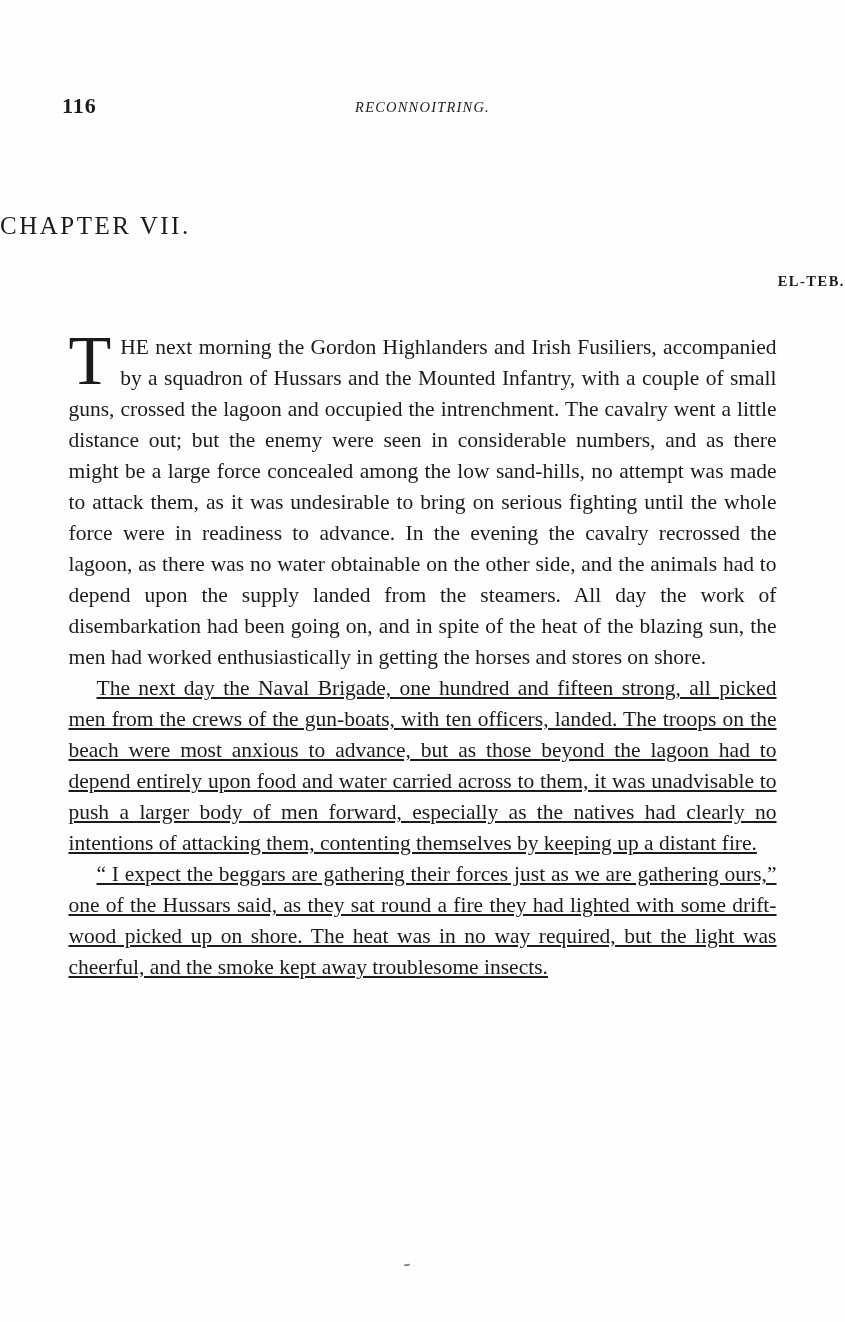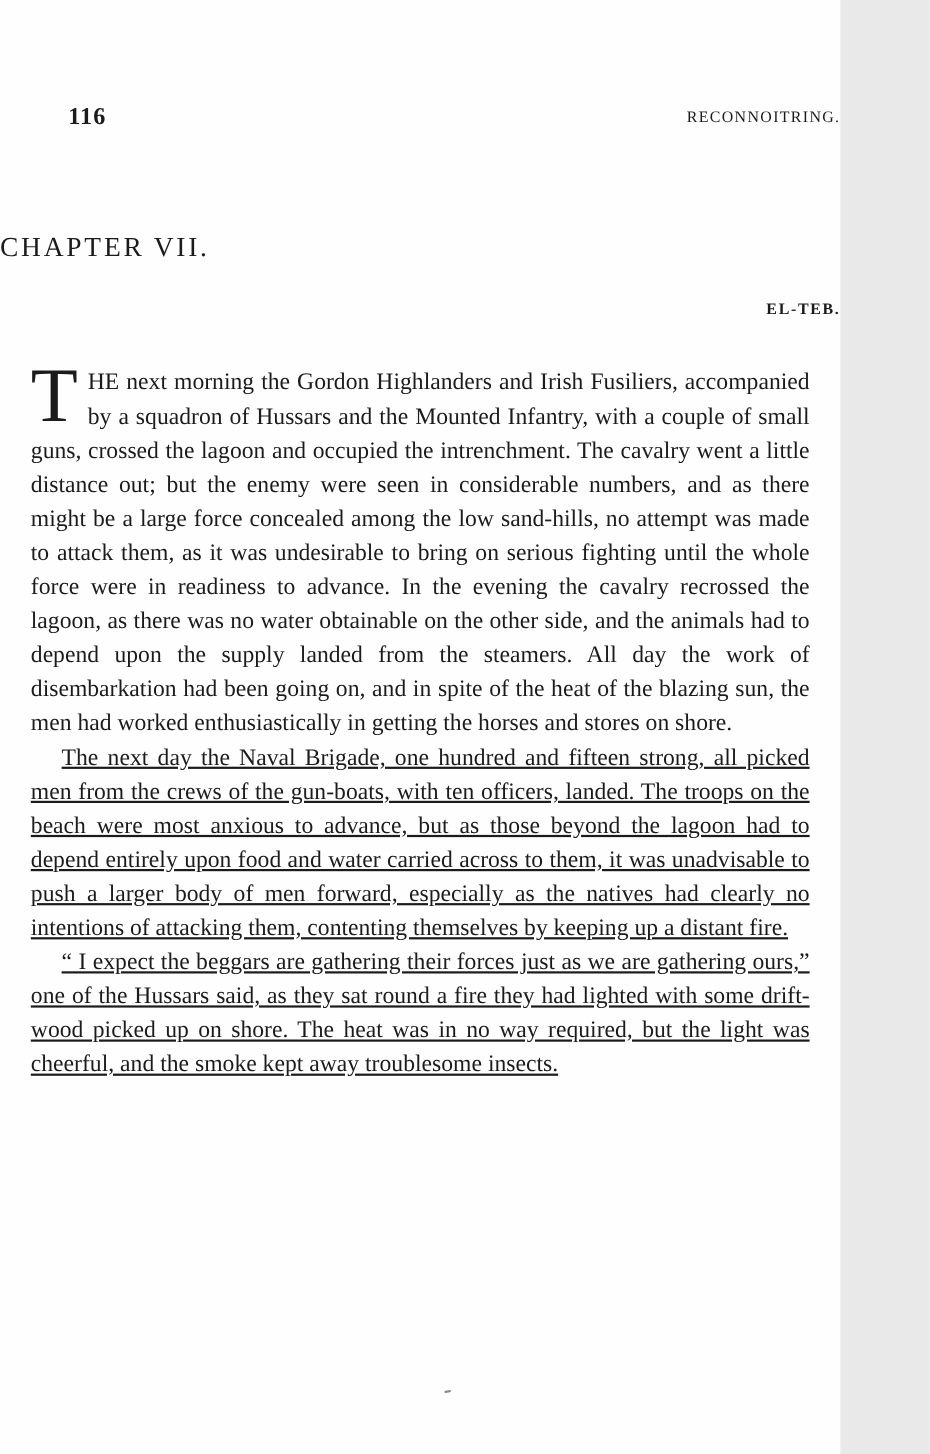--- a/index.html
+++ b/index.html
@@ -3,43 +3,44 @@
 <meta charset="utf-8">
 <style>
   html, body {
     margin: 0;
     padding: 0;
     background: #e9e9e9;
     font-family: "Liberation Serif", serif;
   }
   .page {
     position: relative;
-    width: 764px;
+    width: 845px;
     height: 1322px;
     margin: 0;
     background: var(--paper, #fefefe);
     color: var(--ink, #1b1b1b);
     overflow: hidden;
   }
   .page-number {
     position: absolute;
     left: 62px;
     top: 93px;
     font-size: 22px;
     font-weight: 700;
     letter-spacing: 1px;
   }
   .running-header {
     position: absolute;
     top: 99px;
     left: 0;
     right: 0;
-    text-align: right;
+    text-align: center;
     font-size: 14.5px;
     letter-spacing: 1.2px;
+    font-style: italic;
   }
   .chapter-heading {
     margin: 212px 0 0 0;
     text-align: left;
     font-size: 25px;
     font-weight: 400;
     letter-spacing: 2.5px;
   }
   .section-title {
     margin: 33px 0 0 0;

